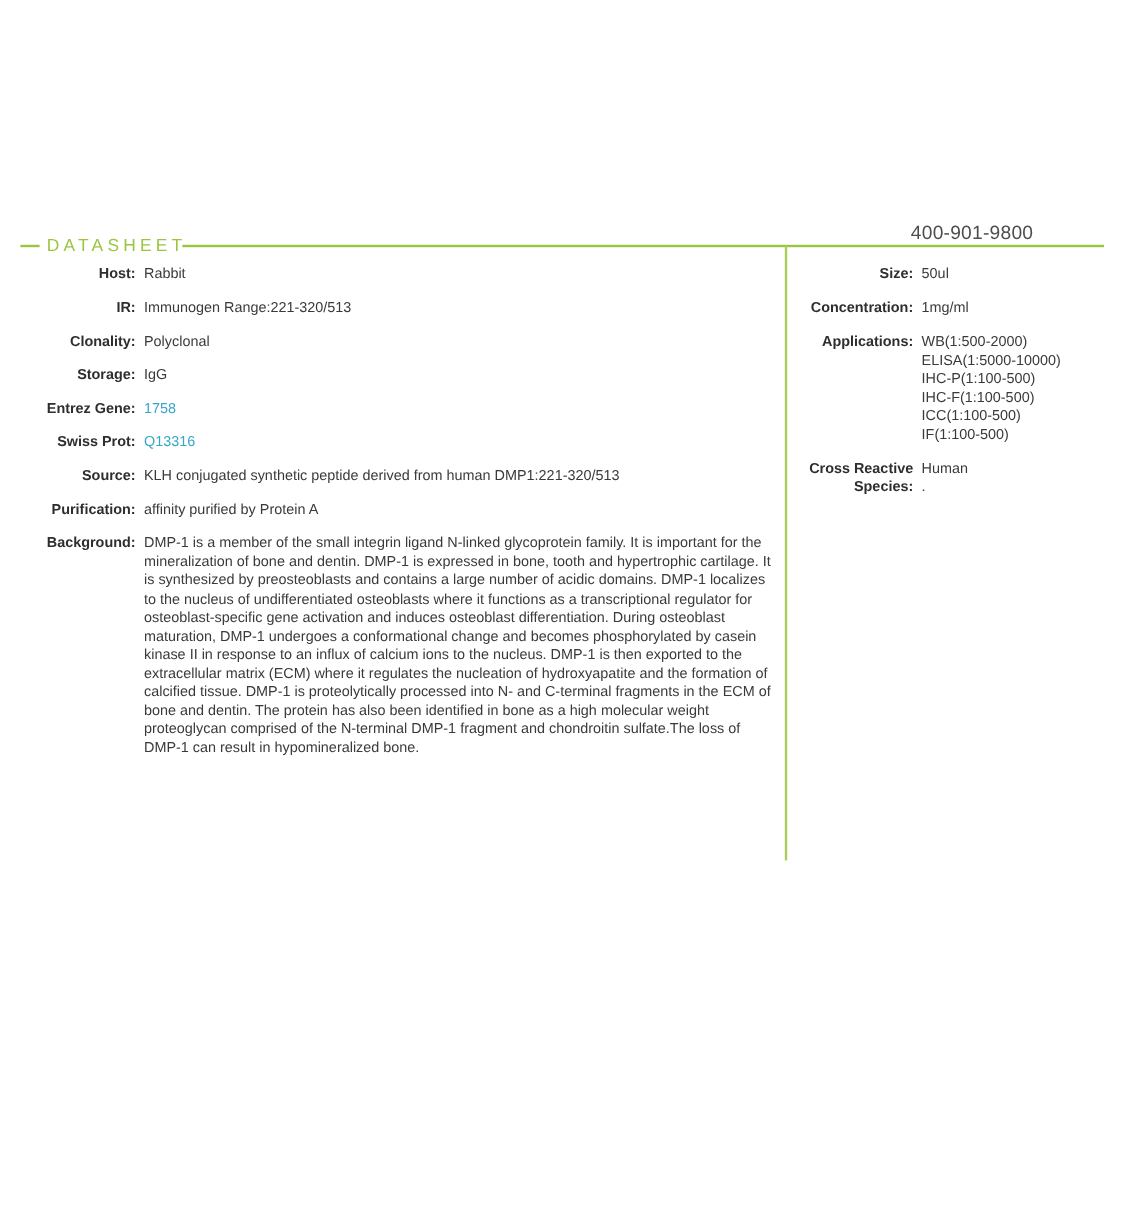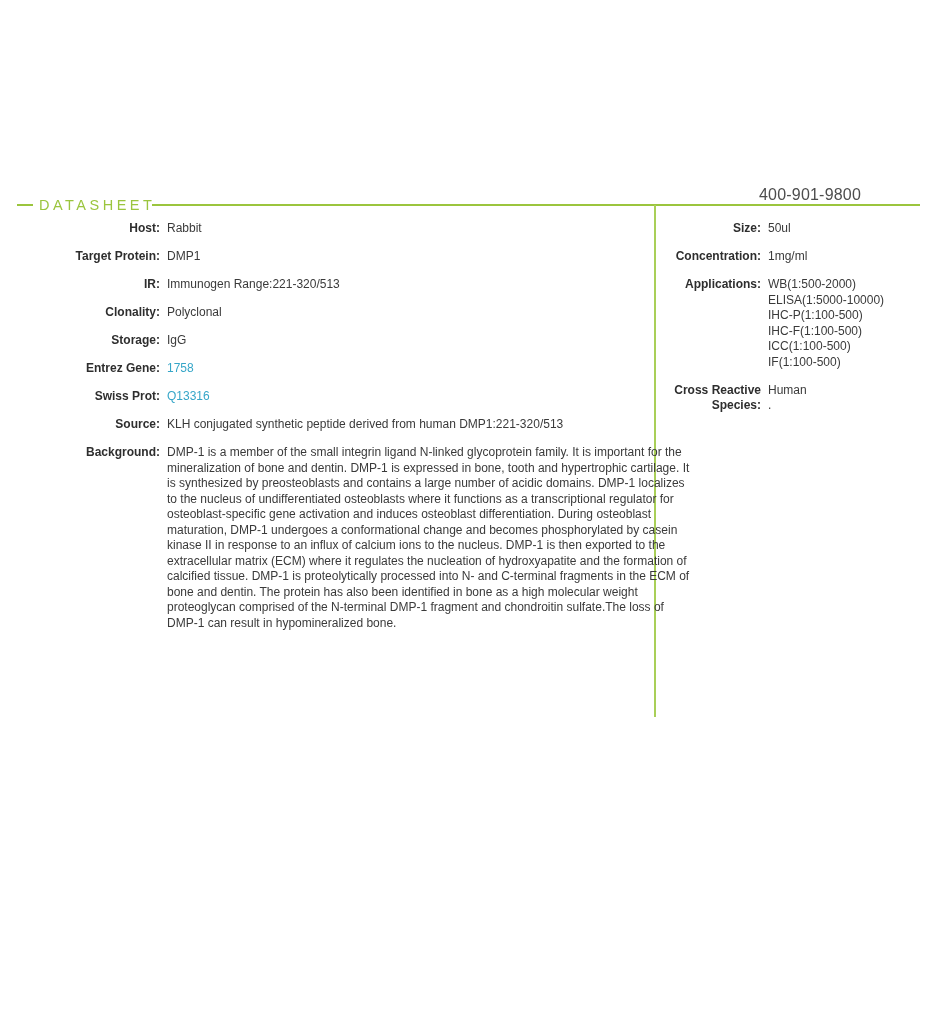--- a/index.html
+++ b/index.html
@@ -30,21 +30,21 @@
   .phone {
     position: absolute; left: 723px; top: 186px;
     font-size: 16px; color: #4d4d4d; letter-spacing: 0.2px; margin-left: 36px;
   }
   
   .vline {
     position: absolute; left: 654px; top: 205px;
     width: 2px; height: 512px; background: #a9cf58;
   }
   
-  .leftcol  { position: absolute; left: 0px;   top: 221px; width: 654px; padding-left: 47px; }
+  .leftcol  { position: absolute; left: 0px;   top: 221px; width: 654px; }
   .rightcol { position: absolute; left: 655px; top: 221px; width: 248px; }
   .row { display: flex; align-items: flex-start; margin-bottom: 12.5px; line-height: 15.5px; }
   .lbl {
     font-weight: bold; text-align: right; flex-shrink: 0; color: #2e2e2e;
   }
   .leftcol  .lbl { width: 113px; }
   .rightcol .lbl { width: 106px; }
   .val {
     margin-left: 7px; white-space: pre-line; color: #3a3a3a;
   }
@@ -68,24 +68,20 @@
   <span class="phone">400-901-9800</span>
 
   <div class="vline"></div>
 
   <div class="leftcol">
     <div class="row">
       <span class="lbl">Host:</span>
       <span class="val">Rabbit</span>
     </div>
     <div class="row">
-      <span class="lbl">Target Protein:</span>
-      <span class="val">DMP1</span>
-    </div>
-    <div class="row">
       <span class="lbl">IR:</span>
       <span class="val">Immunogen Range:221-320/513</span>
     </div>
     <div class="row">
       <span class="lbl">Clonality:</span>
       <span class="val">Polyclonal</span>
     </div>
     <div class="row">
       <span class="lbl">Storage:</span>
       <span class="val">IgG</span>
@@ -94,20 +90,24 @@
       <span class="lbl">Entrez Gene:</span>
       <span class="val link">1758</span>
     </div>
     <div class="row">
       <span class="lbl">Swiss Prot:</span>
       <span class="val link">Q13316</span>
     </div>
     <div class="row">
       <span class="lbl">Source:</span>
       <span class="val">KLH conjugated synthetic peptide derived from human DMP1:221-320/513</span>
+    </div>
+    <div class="row">
+      <span class="lbl">Purification:</span>
+      <span class="val">affinity purified by Protein A</span>
     </div>
     <div class="row">
       <span class="lbl">Background:</span>
       <span class="val">DMP-1 is a member of the small integrin ligand N-linked glycoprotein family. It is important for the mineralization of bone and dentin. DMP-1 is expressed in bone, tooth and hypertrophic cartilage. It is synthesized by preosteoblasts and contains a large number of acidic domains. DMP-1 localizes to the nucleus of undifferentiated osteoblasts where it functions as a transcriptional regulator for osteoblast-specific gene activation and induces osteoblast differentiation. During osteoblast maturation, DMP-1 undergoes a conformational change and becomes phosphorylated by casein kinase II in response to an influx of calcium ions to the nucleus. DMP-1 is then exported to the extracellular matrix (ECM) where it regulates the nucleation of hydroxyapatite and the formation of calcified tissue. DMP-1 is proteolytically processed into N- and C-terminal fragments in the ECM of bone and dentin. The protein has also been identified in bone as a high molecular weight proteoglycan comprised of the N-terminal DMP-1 fragment and chondroitin sulfate.The loss of DMP-1 can result in hypomineralized bone.</span>
     </div>
   </div>
 
   <div class="rightcol">
     <div class="row">
       <span class="lbl">Size:</span>

